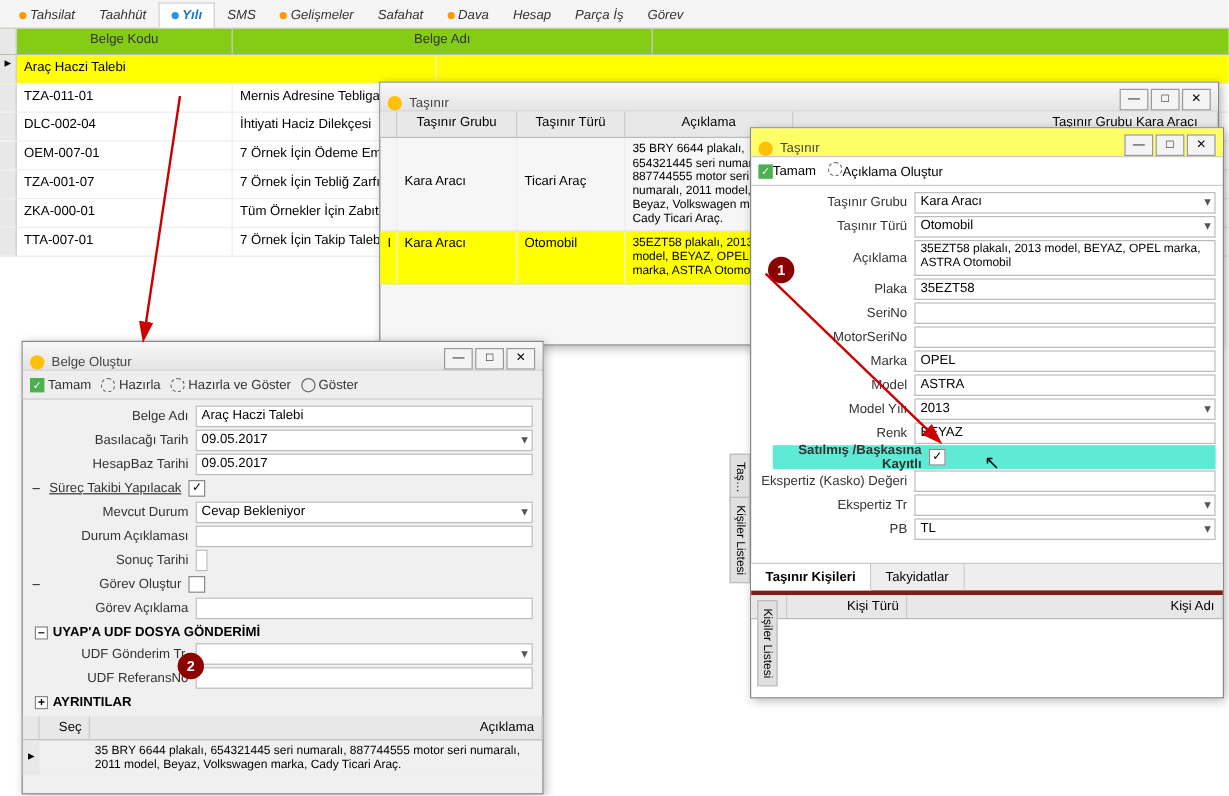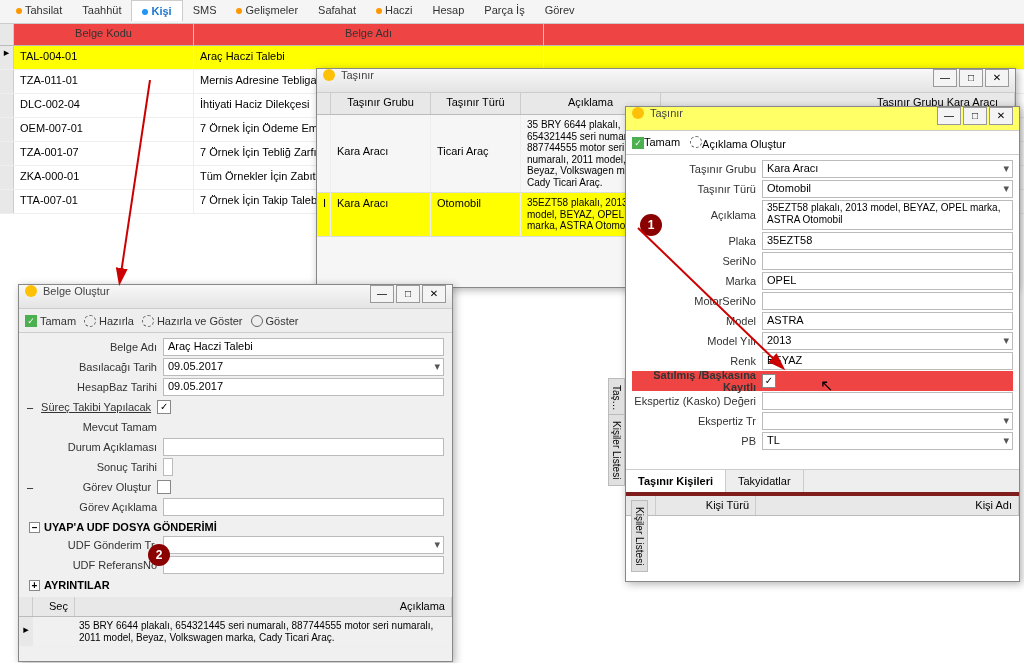--- a/index.html
+++ b/index.html
@@ -1,42 +1,42 @@
 <!DOCTYPE html>
 <html><head>
 <meta charset="utf-8">
 <style>
 * { box-sizing: border-box; margin: 0; padding: 0; font-family: Tahoma, Arial, sans-serif; font-size: 11px; }
 body { background: #fff; width: 1024px; height: 663px; overflow: hidden; position: relative; }
 
 
-.top-tabs { display: flex; background: #f5f5f5; border-bottom: 1px solid #ccc; height: 24px; align-items: flex-start; padding-left: 6px; gap: 0; }
+.top-tabs { display: flex; background: #f5f5f5; border-bottom: 1px solid #ccc; height: 24px; align-items: flex-end; padding-left: 6px; gap: 0; font-style: italic; }
 .top-tab { padding: 4px 10px; cursor: pointer; color: #333; position: relative; }
 .top-tab.active { background: #fff; border: 1px solid #ccc; border-bottom: none; font-weight: bold; color: #1976d2; }
 .top-tab .dot { width: 6px; height: 6px; border-radius: 50%; display: inline-block; margin-right: 3px; vertical-align: middle; }
 .dot-orange { background: #ff9800; }
 .dot-blue { background: #2196f3; }
 
 
-.grid-header { display: flex; background: #ef4444; border-bottom: 1px solid #bbb; height: 22px; }
+.grid-header { display: flex; background: #84cc16; border-bottom: 1px solid #bbb; height: 22px; }
 .grid-header-cell { border-right: 1px solid #ccc; padding: 3px 6px; text-align: center; color: #333; }
 .col-kodu { width: 180px; }
 .col-adi { width: 350px; }
 .col-bilgi { flex: 1; }
 
 
 .grid-body { }
 .grid-row { display: flex; height: 24px; border-bottom: 1px solid #eee; }
 .grid-row.selected { background: #ffff00; }
 .grid-cell { padding: 4px 6px; border-right: 1px solid #eee; overflow: hidden; white-space: nowrap; }
 .row-indicator { width: 14px; border-right: 1px solid #ccc; background: #e8e8e8; text-align: center; }
 
 
 .dialog { position: absolute; background: #f0f0f0; border: 1px solid #888; box-shadow: 2px 2px 8px rgba(0,0,0,0.3); }
-.dialog-titlebar { height: 24px; background: linear-gradient(#f8f8f8,#e4e4e4); border-bottom: 1px solid #ccc; display: flex; align-items: flex-start; padding: 0 6px; }
+.dialog-titlebar { height: 24px; background: linear-gradient(#f8f8f8,#e4e4e4); border-bottom: 1px solid #ccc; display: flex; align-items: flex-end; padding: 0 6px; }
 .dialog-titlebar .title-icon { width: 12px; height: 12px; border-radius: 50%; background: #ffc107; margin-right: 6px; }
 .dialog-titlebar .title-text { flex: 1; color: #444; }
 .dialog-titlebar .win-btn { width: 24px; height: 18px; border: 1px solid #999; background: #f4f4f4; margin-left: 2px; text-align: center; line-height: 16px; cursor: pointer; font-size: 10px; }
 
 
 #dlg-belge { left: 18px; top: 284px; width: 435px; height: 378px; }
 .toolbar { height: 24px; display: flex; align-items: center; padding: 2px 6px; gap: 8px; border-bottom: 1px solid #ccc; background: #eee; }
 .toolbar button, .toolbar .tb-btn { background: none; border: none; cursor: pointer; color: #333; display: inline-flex; align-items: center; gap: 3px; }
 .tb-check { width: 12px; height: 12px; background: #4caf50; color: #fff; display: inline-block; text-align: center; line-height: 12px; font-size: 9px; }
 .tb-gear { width: 12px; height: 12px; border-radius: 50%; border: 1px dashed #666; display: inline-block; }
@@ -66,21 +66,21 @@
 .tasinir-row { display: flex; border-bottom: 1px solid #ddd; }
 .tasinir-row div { border-right: 1px solid #eee; padding: 4px 6px; }
 .tasinir-row.sel { background: #ffff00; }
 
 
 #dlg-tasinir-detail { left: 625px; top: 106px; width: 395px; height: 476px; background: #fff; }
 #dlg-tasinir-detail .dialog-titlebar { background: #ffff66; }
 .detail-toolbar { height: 24px; display: flex; align-items: center; padding: 2px 6px; gap: 10px; border-bottom: 1px solid #ccc; }
 .detail-form { padding: 4px 6px; }
 .detail-form .form-row label { width: 130px; }
-.highlight-row { background: #ef4444; }
+.highlight-row { background: #5eead4; margin-left: 12px; }
 
 .pane-tabs { display: flex; border-top: 1px solid #ccc; border-bottom: 4px solid #7f1d1d; background: #eee; }
 .pane-tab { padding: 5px 12px; border-right: 1px solid #ccc; cursor: pointer; }
 .pane-tab.active { background: #fff; font-weight: bold; }
 
 .side-tab { position: absolute; writing-mode: vertical-rl; background: #e0e0e0; border: 1px solid #bbb; padding: 6px 2px; font-size: 10px; }
 
 
 .callout { position: absolute; width: 22px; height: 22px; border-radius: 50%; background: #8b0000; color: #fff; text-align: center; line-height: 22px; font-weight: bold; font-size: 12px; }
 
@@ -89,40 +89,39 @@
 
 
 .cursor { position: absolute; font-size: 16px; }
 </style>
 </head>
 <body>
 
 <div class="top-tabs">
   <div class="top-tab"><span class="dot dot-orange"></span><span>Tahsilat</span></div>
   <div class="top-tab"><span>Taahhüt</span></div>
-  <div class="top-tab active"><span class="dot dot-blue"></span><span>Kişi</span></div>
+  <div class="top-tab active"><span class="dot dot-blue"></span><span>Yılı</span></div>
   <div class="top-tab"><span>SMS</span></div>
   <div class="top-tab"><span class="dot dot-orange"></span><span>Gelişmeler</span></div>
   <div class="top-tab"><span>Safahat</span></div>
-  <div class="top-tab"><span class="dot dot-orange"></span><span>Haczi</span></div>
+  <div class="top-tab"><span class="dot dot-orange"></span><span>Dava</span></div>
   <div class="top-tab"><span>Hesap</span></div>
   <div class="top-tab"><span>Parça İş</span></div>
   <div class="top-tab"><span>Görev</span></div>
 </div>
 
 <div class="grid-header">
   <div class="row-indicator"></div>
   <div class="grid-header-cell col-kodu">Belge Kodu</div>
   <div class="grid-header-cell col-adi">Belge Adı</div>
 </div>
 
 <div class="grid-body">
   <div class="grid-row selected">
     <div class="row-indicator">▸</div>
-    <div class="grid-cell col-kodu">TAL-004-01</div>
     <div class="grid-cell col-adi">Araç Haczi Talebi</div>
   </div>
   <div class="grid-row">
     <div class="row-indicator"></div>
     <div class="grid-cell col-kodu">TZA-011-01</div>
     <div class="grid-cell col-adi">Mernis Adresine Tebliga</div>
   </div>
   <div class="grid-row">
     <div class="row-indicator"></div>
     <div class="grid-cell col-kodu">DLC-002-04</div>
@@ -217,21 +216,22 @@
     <div class="form-row">
         <label>HesapBaz Tarihi</label>
         <div class="val">09.05.2017</div>
       </div>
     <div class="form-row">
         <span class="exp" style="margin-right:4px;">–</span>
         <label style="width:120px;text-decoration:underline;">Süreç Takibi Yapılacak</label>
         <span class="chk">✓</span>
       </div>
     <div class="form-row">
-        <label>Mevcut Tamam</label>
+        <label>Mevcut Durum</label>
+        <div class="val dd">Cevap Bekleniyor</div>
       </div>
     <div class="form-row">
         <label>Durum Açıklaması</label>
         <div class="val"></div>
       </div>
     <div class="form-row">
         <label>Sonuç Tarihi</label>
         <div class="val" style="flex:0; width:80px;"></div>
       </div>
     <div class="form-row">
@@ -299,26 +299,26 @@
       </div>
     <div class="form-row">
         <label>Plaka</label>
         <div class="val">35EZT58</div>
       </div>
     <div class="form-row">
         <label>SeriNo</label>
         <div class="val"></div>
       </div>
     <div class="form-row">
+        <label>MotorSeriNo</label>
+        <div class="val"></div>
+      </div>
+    <div class="form-row">
         <label>Marka</label>
         <div class="val">OPEL</div>
-      </div>
-    <div class="form-row">
-        <label>MotorSeriNo</label>
-        <div class="val"></div>
       </div>
     <div class="form-row">
         <label>Model</label>
         <div class="val">ASTRA</div>
       </div>
     <div class="form-row">
         <label>Model Yılı</label>
         <div class="val dd">2013</div>
       </div>
     <div class="form-row">

